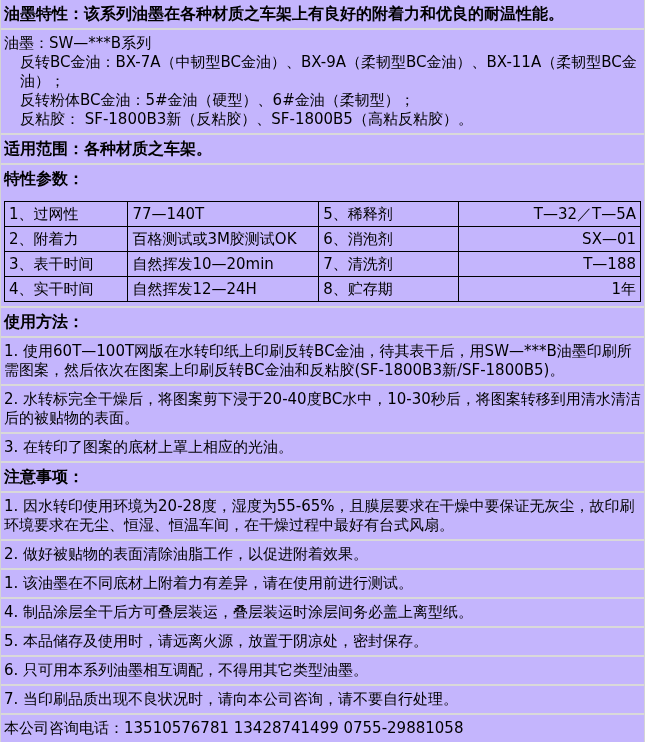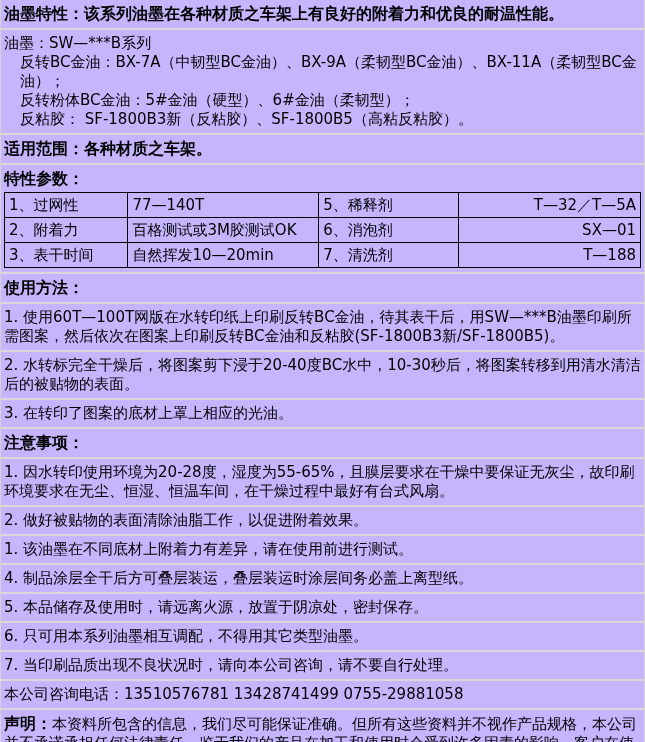--- a/index.html
+++ b/index.html
@@ -18,21 +18,21 @@
   }
   .row {
     border-bottom: 2px solid #d9d9d9;
     padding: 4px 3px;
     line-height: 19px;
     background: #c4b5fd;
   }
   .row:last-child { border-bottom: none; }
   .bold { font-weight: bold; font-size: 16px; line-height: 20px; }
   .indent { padding-left: 16px; }
-  .params-label { font-weight: bold; font-size: 16px; line-height: 20px; margin-bottom: 3px; }
+  .params-label { font-weight: bold; font-size: 16px; line-height: 20px; margin-bottom: 12px; }
   table.params {
     width: 100%;
     border-collapse: collapse;
     table-layout: fixed;
   }
   table.params td {
     border: 1px solid #000000;
     padding: 3px 4px;
     font-size: 15px;
     line-height: 18px;
@@ -77,20 +77,26 @@
           <td class="c1">百格测试或3M胶测试OK</td>
           <td class="c2">6、消泡剂</td>
           <td class="c3">SX—01</td>
         </tr>
         <tr>
           <td class="c0">3、表干时间</td>
           <td class="c1">自然挥发10—20min</td>
           <td class="c2">7、清洗剂</td>
           <td class="c3">T—188</td>
         </tr>
+        <tr>
+          <td class="c0">4、实干时间</td>
+          <td class="c1">自然挥发12—24H</td>
+          <td class="c2">8、贮存期</td>
+          <td class="c3">1年</td>
+        </tr>
       </tbody>
     </table>
   </div>
 
   <div class="row bold">使用方法：</div>
   <div class="row">1. 使用60T—100T网版在水转印纸上印刷反转BC金油，待其表干后，用SW—***B油墨印刷所需图案，然后依次在图案上印刷反转BC金油和反粘胶(SF-1800B3新/SF-1800B5)。</div>
   <div class="row">2. 水转标完全干燥后，将图案剪下浸于20-40度BC水中，10-30秒后，将图案转移到用清水清洁后的被贴物的表面。</div>
   <div class="row">3. 在转印了图案的底材上罩上相应的光油。</div>
 
   <div class="row bold">注意事项：</div>

